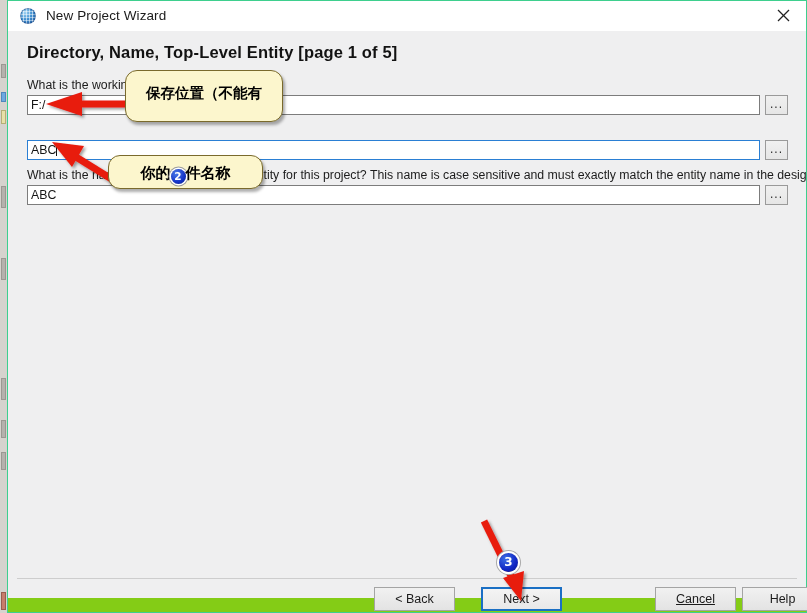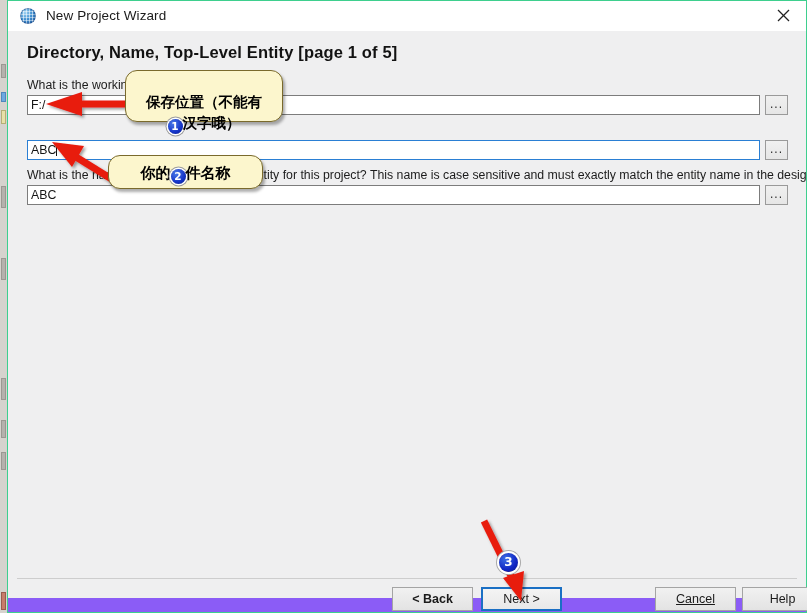--- a/index.html
+++ b/index.html
@@ -38,21 +38,21 @@
     border: 1px solid #9b9892;
     box-sizing: border-box;
   }
 
   
   .window {
     position: absolute;
     left: 7px; top: 0;
     width: 800px;
     height: 613px;
-    background: #8b5cf6;
+    background: #84cc16;
     border: 1px solid #3ecf8e;
     border-top: none;
     box-sizing: border-box;
   }
   .window::after{
     content:"";
     position:absolute;
     left:-1px; right:-1px; top:0;
     height:1px;
     background:#3ecf8e;
@@ -317,21 +317,21 @@
 
       <div class="field-label" style="top:137px;">What is the name of the top-level design entity for this project? This name is case sensitive and must exactly match the entity name in the design file.</div>
       <div class="text-input" style="top:154px;width:733px;">ABC</div>
       <div class="browse-btn" style="left:757px; top:154px;">
         <span>...</span>
       </div>
 
 
       <div class="hr"></div>
 
-      <div class="footer-btn" style="left:384px;font-weight:bold;">&lt; Back</div>
+      <div class="footer-btn" style="left:366px;">&lt; Back</div>
       <div class="footer-btn primary" style="left:473px;">Next &gt;</div>
       <div class="footer-btn" style="left:548px;margin-top:32px;">Finish</div>
       <div class="footer-btn" style="left:647px;text-decoration:underline;">Cancel</div>
       <div class="footer-btn" style="left:734px;">Help</div>
 
     </div>
   </div>
 
   <div class="overlay">
 
@@ -351,23 +351,22 @@
         <path d="M118 183 L76 157" stroke="#e81b0e" stroke-width="7" stroke-linecap="butt"></path>
         <path d="M52 142 L84 146 L72 167 Z" fill="#e81b0e"></path>
       </g>
 
       <g filter="url(#sh)">
         <path d="M484 521 L512 578" stroke="#e81b0e" stroke-width="7" stroke-linecap="butt"></path>
         <path d="M521 601 L503 578 L524 571 Z" fill="#e81b0e"></path>
       </g>
     </svg>
 
-    <div class="callout" style="left:125px; top:70px; width:158px; height:52px; padding-top:21px; font-size:14.5px; line-height:21px;">
+    <div class="callout" style="left:125px; top:70px; width:158px; height:52px; padding-top:12px; font-size:14.5px; line-height:21px;">
       <div class="line">保存位置（不能有</div>
-      <div class="line"><span class="badge">1</span><span>汉字哦）</span></div>
     </div>
 
     <div class="callout" style="left:108px; top:155px; width:155px; height:34px; padding-top:5px; font-size:15px; line-height:24px;border-radius:12px;">
       <div class="line"><span>你的</span><span class="badge">2</span><span>件名称</span></div>
     </div>
 
     <div class="badge-free" style="left:499px; top:553px;">3</div>
 
   </div>
 </div>

